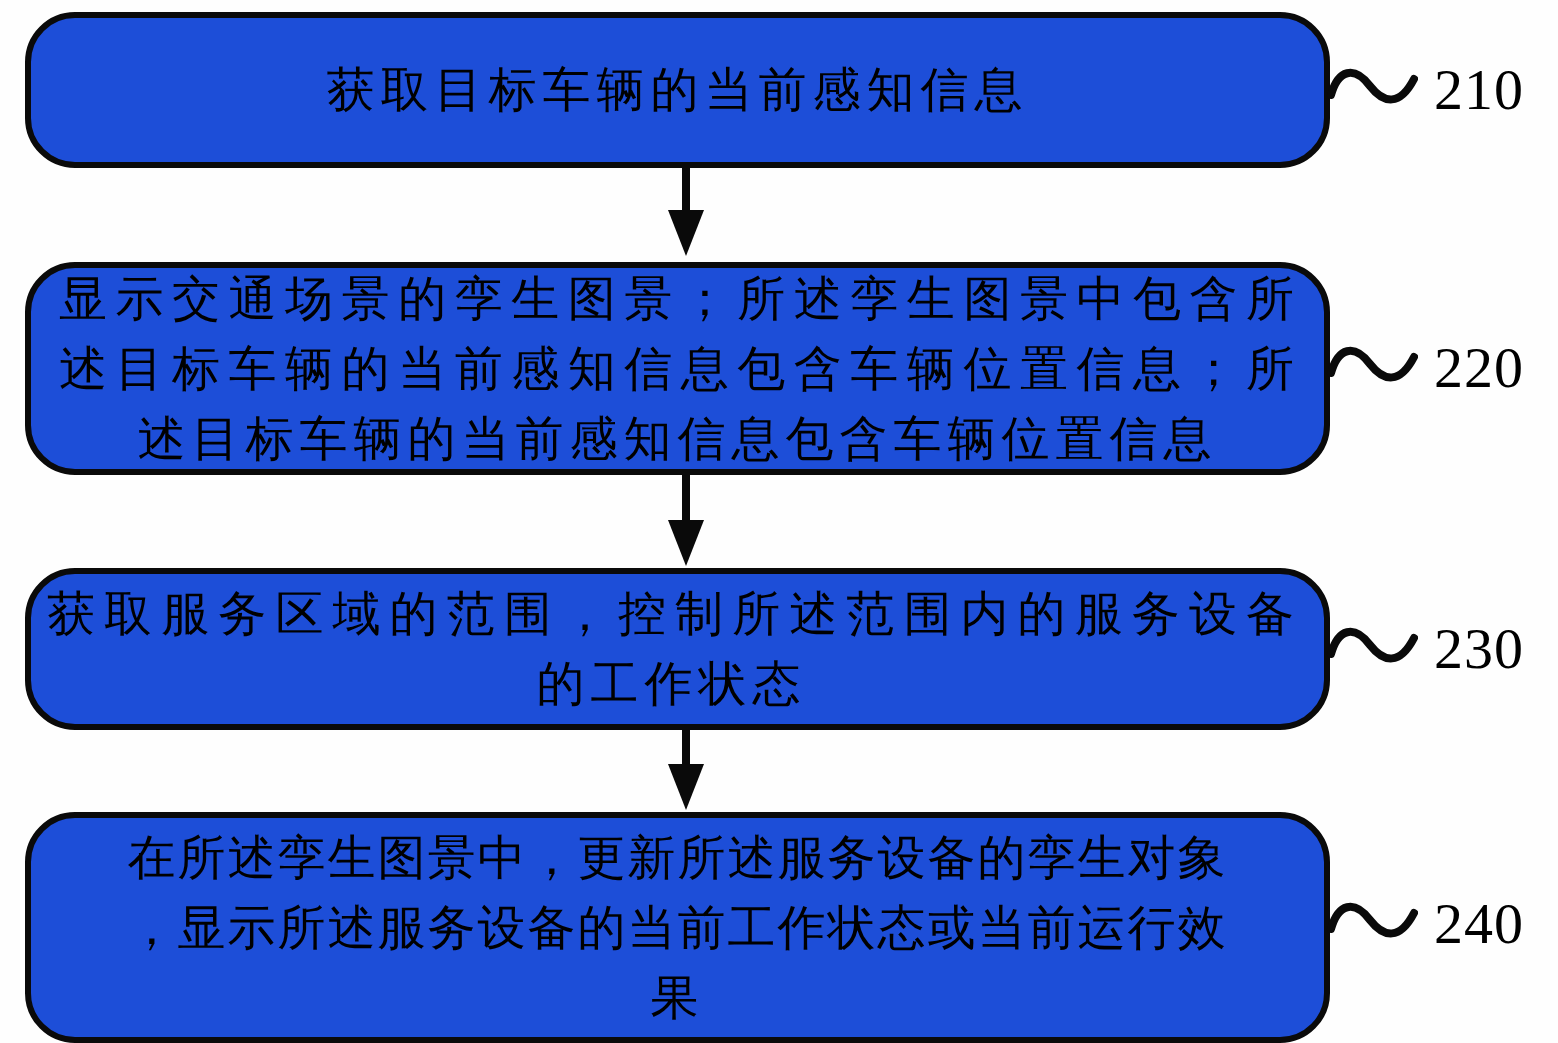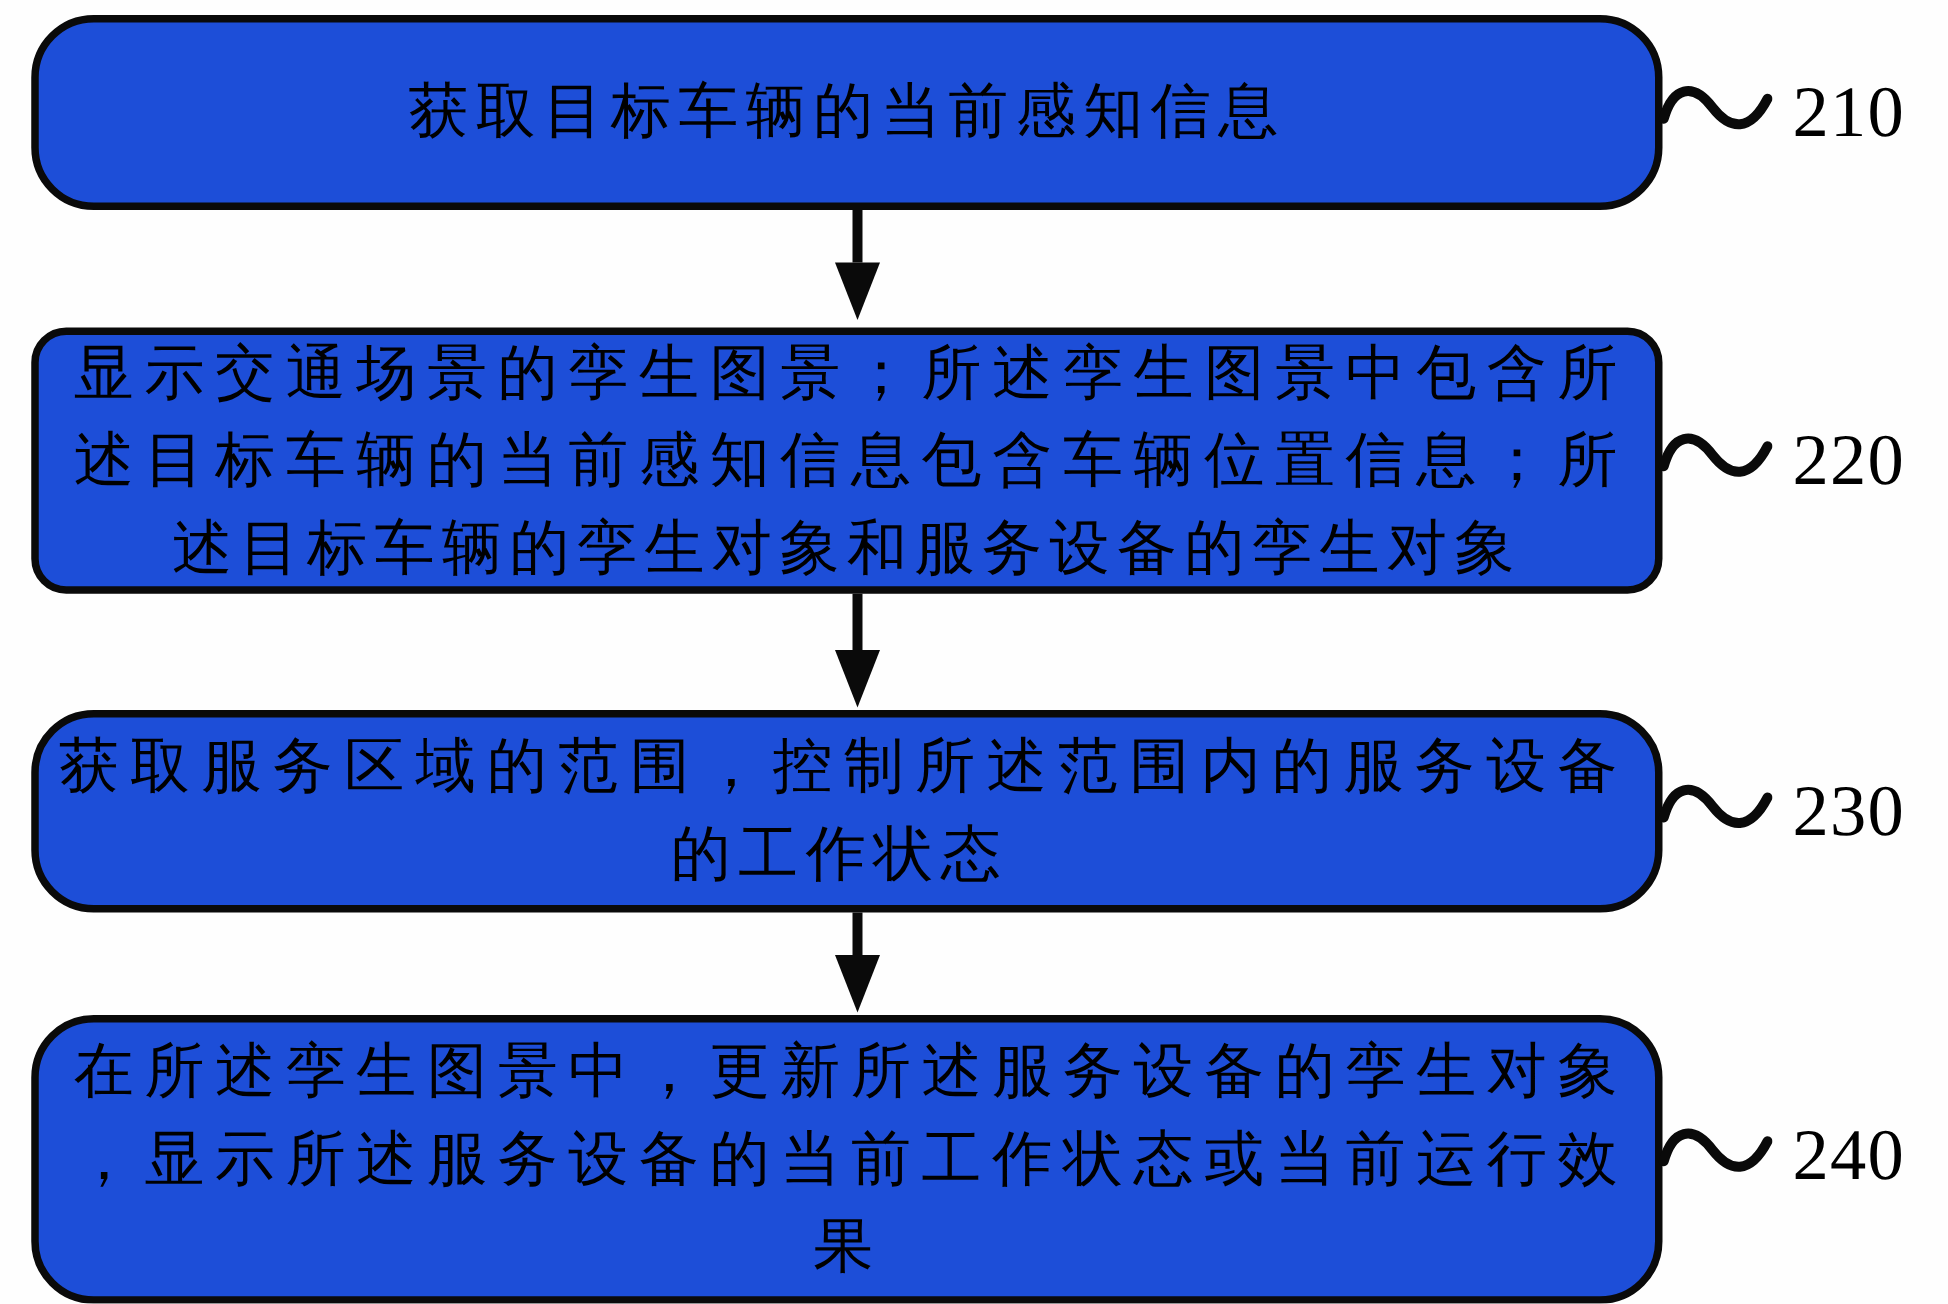--- a/index.html
+++ b/index.html
@@ -96,24 +96,24 @@
       <path d="M5,32 C12,7 28,2 44,23 C58,41 74,43 88,16" fill="none" stroke="#0a0a0a" stroke-width="8" stroke-linecap="round"></path>
     </svg>
     <div class="refnum">210</div>
   </div>
 
   <div class="arrow" style="top:168px; height:88px;">
     <div class="shaft"></div>
     <div class="head"></div>
   </div>
 
-  <div class="step-box" style="top:262px; height:213px;border-radius:28px;">
+  <div class="step-box" style="top:262px; height:213px;">
     <div class="tline justify">显示交通场景的孪生图景；所述孪生图景中包含所</div>
     <div class="tline justify">述目标车辆的当前感知信息包含车辆位置信息；所</div>
-    <div class="tline center">述目标车辆的孪生对象和服务设备的孪生对象</div>
+    <div class="tline center">述目标车辆的当前感知信息包含车辆位置信息</div>
   </div>
   <div class="ref" style="top:338px;">
     <svg width="92" height="54" viewBox="0 0 92 54">
       <path d="M5,32 C12,7 28,2 44,23 C58,41 74,43 88,16" fill="none" stroke="#0a0a0a" stroke-width="8" stroke-linecap="round"></path>
     </svg>
     <div class="refnum">220</div>
   </div>
 
   <div class="arrow" style="top:475px; height:91px;">
     <div class="shaft"></div>
@@ -129,21 +129,21 @@
       <path d="M5,32 C12,7 28,2 44,23 C58,41 74,43 88,16" fill="none" stroke="#0a0a0a" stroke-width="8" stroke-linecap="round"></path>
     </svg>
     <div class="refnum">230</div>
   </div>
 
   <div class="arrow" style="top:730px; height:80px;">
     <div class="shaft"></div>
     <div class="head"></div>
   </div>
 
-  <div class="step-box" style="top:812px; height:231px;">
+  <div class="step-box" style="top:812px; height:231px;align-items:center;">
     <div class="tline justify">在所述孪生图景中，更新所述服务设备的孪生对象</div>
     <div class="tline justify">，显示所述服务设备的当前工作状态或当前运行效</div>
     <div class="tline center">果</div>
   </div>
   <div class="ref" style="top:894px;">
     <svg width="92" height="54" viewBox="0 0 92 54">
       <path d="M5,32 C12,7 28,2 44,23 C58,41 74,43 88,16" fill="none" stroke="#0a0a0a" stroke-width="8" stroke-linecap="round"></path>
     </svg>
     <div class="refnum">240</div>
   </div>

